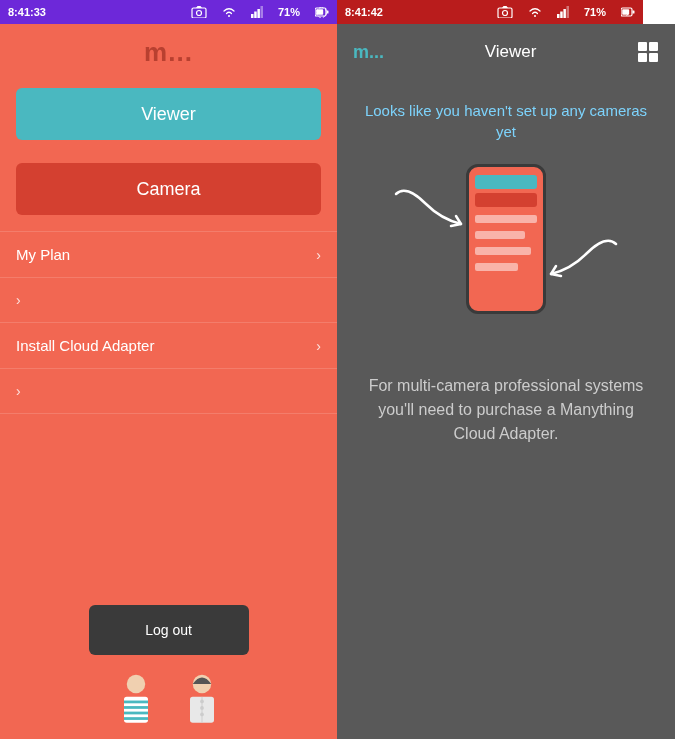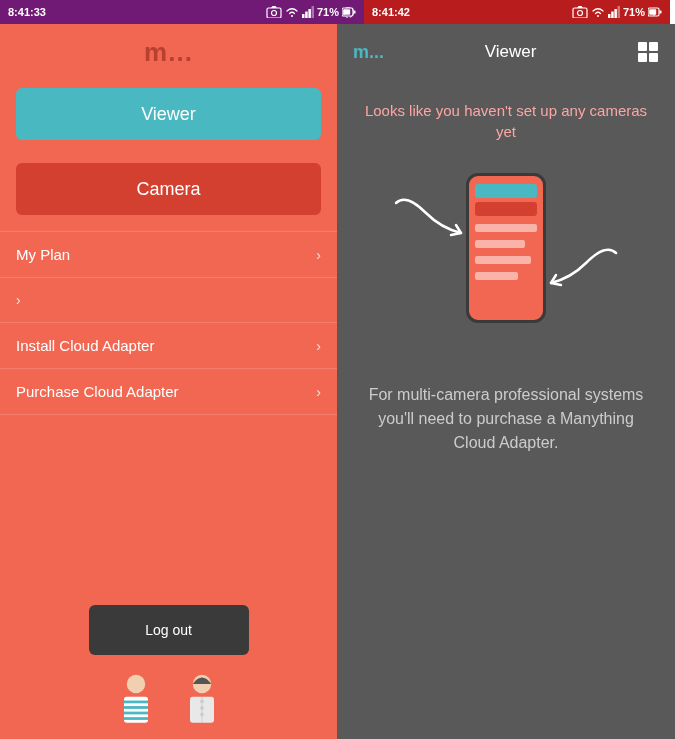--- a/index.html
+++ b/index.html
@@ -17,32 +17,32 @@
       height: 24px;
       display: flex;
       align-items: center;
       justify-content: space-between;
       padding: 0 8px;
       font-size: 11px;
       font-weight: 600;
       color: white;
       flex-shrink: 0;
     }
-    .status-bar-left { background: #701a75; width: 364px; }
+    .status-bar-left { background: #6d28d9; width: 337px; }
     .status-bar-right { background: #b91c1c; width: 306px; }
 
     .top-bars {
       display: flex;
       flex-shrink: 0;
     }
 
     .status-icons {
       display: flex;
       align-items: center;
-      gap: 3px;
+      gap: 15px;
     }
 
     
     .main-container {
       display: flex;
       flex: 1;
       overflow: hidden;
     }
 
     
@@ -191,24 +191,24 @@
     .right-content {
       flex: 1;
       display: flex;
       flex-direction: column;
       align-items: center;
       padding: 20px 20px 16px 20px;
       overflow-y: auto;
     }
 
     .no-camera-title {
-      color: #fca5a5;
+      color: #7dd3fc;
       font-size: 15px;
       text-align: center;
-      margin-bottom: 21px;
+      margin-bottom: 12px;
       line-height: 1.4;
     }
 
     
     .phone-illustration {
       position: relative;
       width: 260px;
       height: 200px;
       margin-bottom: 20px;
       flex-shrink: 0;
@@ -342,21 +342,20 @@
         <span class="chevron">›</span>
       </div>
       <div class="menu-item">
         <span class="chevron">›</span>
       </div>
       <div class="menu-item">
         <span>Install Cloud Adapter</span>
         <span class="chevron">›</span>
       </div>
       <div class="menu-item">
-        <span>Purchase Cloud Adapter</span>
         <span class="chevron">›</span>
       </div>
     </div>
 
     <div class="left-footer">
       <button class="btn-logout">Log out</button>
       <div class="footer-avatars">
 
         <svg class="avatar-svg" viewBox="0 0 50 65">
 

